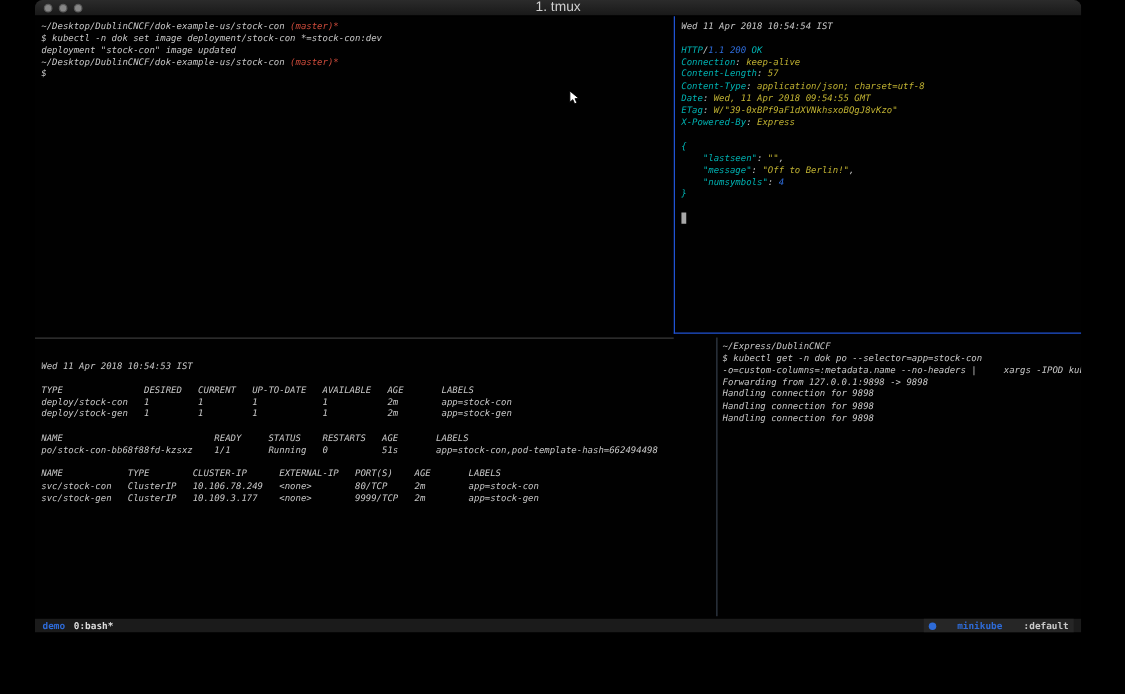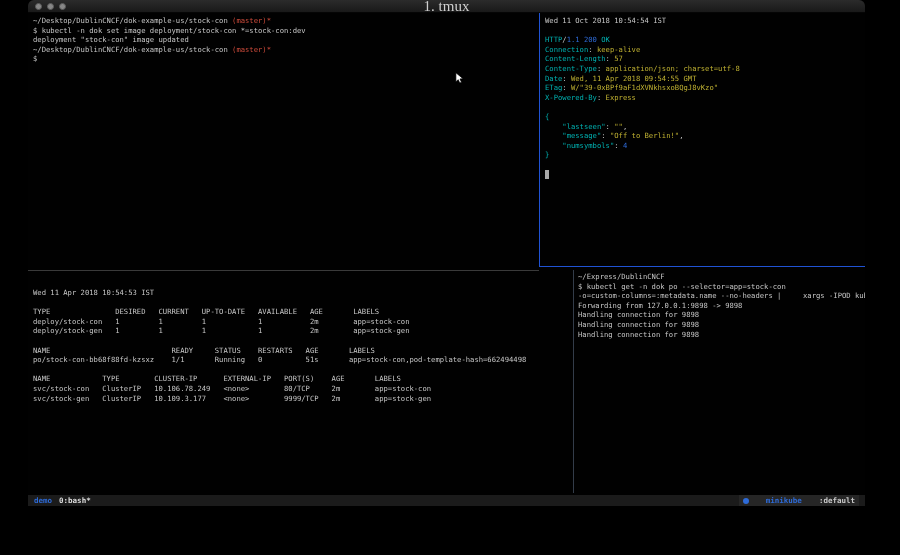--- a/index.html
+++ b/index.html
@@ -10,24 +10,24 @@
   .window { position:absolute; left:28px; top:0; width:837px; height:506px;
             background:#020202; border-radius:6px 6px 0 0; overflow:hidden; }
 
   .titlebar { position:relative; height:13px;
               background:linear-gradient(#2b2b2b,#191919);
               border-bottom:1px solid #050505;
               display:flex; align-items:center; justify-content:center; }
   .lights { position:absolute; left:7px; top:3px; display:flex; gap:5px; }
   .light { width:7px; height:7px; border-radius:50%; background:#878787;
            border:1px solid #5a5a5a; }
-  .title { font-family:Liberation Serif, serif; font-size:15px;
+  .title { font-family:Liberation Sans, sans-serif; font-size:11px;
            color:#cfcfcf; line-height:13px; }
 
-  .terminal { position:absolute; top:13px; left:0; right:0; bottom:11px; background:#010101; }
+  .terminal { position:absolute; top:13px; left:0; right:0; bottom:11px; background:#010101;font-style:italic; }
 
   .pane { position:absolute; overflow:hidden; }
   .pane-tl { left:5px;   top:3px;   width:505px; height:250px; }
   .pane-tr { left:517px; top:3px;   right:0;     height:250px; }
   .pane-bl { left:5px;   top:275px; width:536px; bottom:0; }
   .pane-br { left:550px; top:259px; right:0;     bottom:0; }
 
   .tline { white-space:pre; font-size:7.2px; line-height:9.6px; color:#c7c7c7; }
   .seg-fg     { color:#c7c7c7; }
   .seg-red    { color:#cf4c3c; }
@@ -73,21 +73,21 @@
 
     <div class="terminal">
       <div class="pane pane-tl">
           <div class="tline"><span class="seg-fg">~/Desktop/DublinCNCF/dok-example-us/stock-con </span><span class="seg-red">(master)*</span></div>
           <div class="tline"><span class="seg-fg">$ kubectl -n dok set image deployment/stock-con *=stock-con:dev</span></div>
           <div class="tline"><span class="seg-fg">deployment "stock-con" image updated</span></div>
           <div class="tline"><span class="seg-fg">~/Desktop/DublinCNCF/dok-example-us/stock-con </span><span class="seg-red">(master)*</span></div>
           <div class="tline"><span class="seg-fg">$</span></div>
         </div>
       <div class="pane pane-tr">
-          <div class="tline"><span class="seg-fg">Wed 11 Oct 2018 10:54:54 IST</span></div>
+          <div class="tline"><span class="seg-fg">Wed 11 Apr 2018 10:54:54 IST</span></div>
           <div class="tline"> </div>
           <div class="tline"><span class="seg-cyan">HTTP</span><span class="seg-fg">/</span><span class="seg-blue">1.1 200</span><span class="seg-cyan"> OK</span></div>
           <div class="tline"><span class="seg-cyan">Connection</span><span class="seg-fg">: </span><span class="seg-yellow">keep-alive</span></div>
           <div class="tline"><span class="seg-cyan">Content-Length</span><span class="seg-fg">: </span><span class="seg-yellow">57</span></div>
           <div class="tline"><span class="seg-cyan">Content-Type</span><span class="seg-fg">: </span><span class="seg-yellow">application/json; charset=utf-8</span></div>
           <div class="tline"><span class="seg-cyan">Date</span><span class="seg-fg">: </span><span class="seg-yellow">Wed, 11 Apr 2018 09:54:55 GMT</span></div>
           <div class="tline"><span class="seg-cyan">ETag</span><span class="seg-fg">: </span><span class="seg-yellow">W/"39-0xBPf9aF1dXVNkhsxoBQgJ8vKzo"</span></div>
           <div class="tline"><span class="seg-cyan">X-Powered-By</span><span class="seg-fg">: </span><span class="seg-yellow">Express</span></div>
           <div class="tline"> </div>
           <div class="tline"><span class="seg-cyan">{</span></div>

